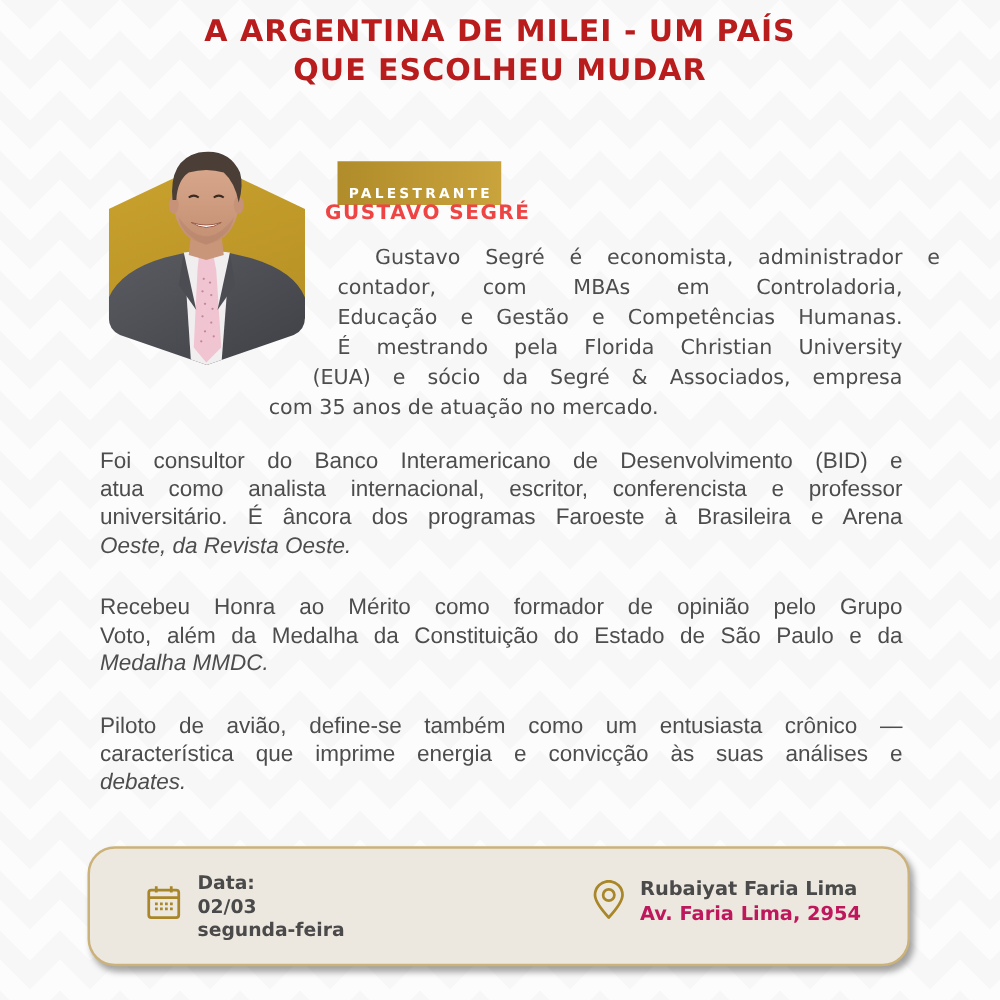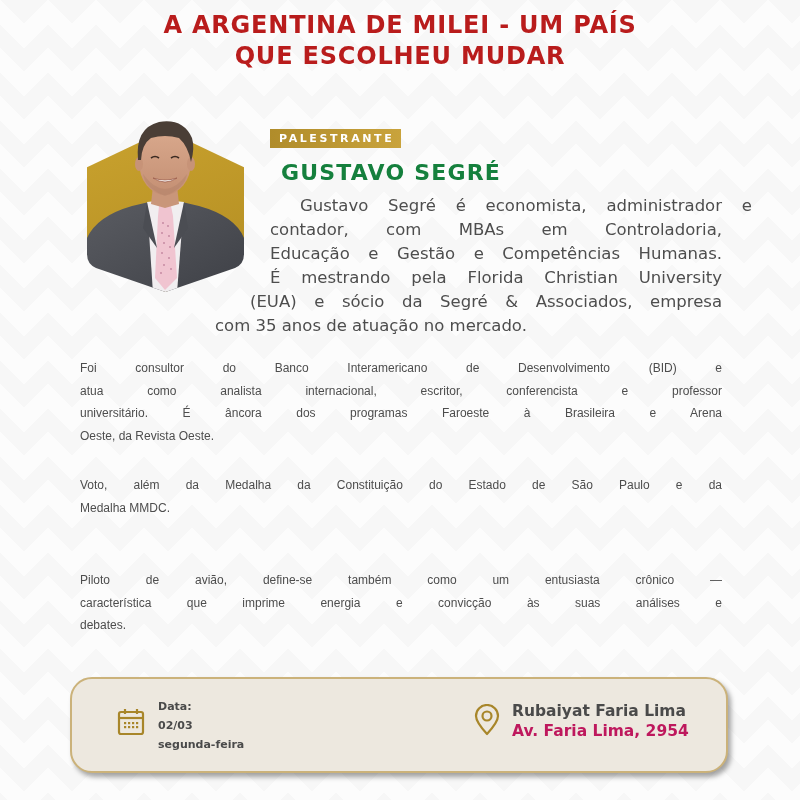--- a/index.html
+++ b/index.html
@@ -49,71 +49,71 @@
     position: absolute; left: 0; top: 0; width: 157px; height: 185px;
   }
   .badge {
     position: absolute;
     left: 270px; top: 129px;
     background: linear-gradient(90deg, #b08c2a, #c9a33c);
     color: #ffffff;
     font-size: 11px;
     font-weight: bold;
     letter-spacing: 2.6px;
-    padding: 2px 7px 2px 9px;
+    padding: 18px 7px 2px 9px;
     line-height: 15px;
   }
   .speaker-name {
     position: absolute;
-    left: 281px; top: 160px;
-    font-size: 22px;
-    font-weight: bold;
-    color: #15803d;
+    left: 260px; top: 160px;
+    font-size: 16px;
+    font-weight: bold;
+    color: #ef4444;
     letter-spacing: 1.2px;
   }
   .bio-line {
     position: absolute;
     font-size: 16.5px;
     line-height: 24px;
     color: #4d4d4d;
     white-space: nowrap;
   }
   .justify {
     text-align: justify;
     text-align-last: justify;
   }
   .para {
     position: absolute;
     left: 80px; width: 642px;
-    font-size: 12px;
+    font-size: 18px;
     line-height: 22.5px;
     color: #4d4d4d;
     text-align: justify;
     font-family: "Liberation Sans", sans-serif;
   }
   .para .ln { display: block; text-align: justify; text-align-last: justify; white-space: nowrap; }
-  .para .ln.last { text-align-last: left; }
+  .para .ln.last { text-align-last: left; font-style: italic; }
   .info-card {
     position: absolute;
     left: 70px; top: 677px;
     width: 658px; height: 96px;
     background: #ede8df;
     border: 2px solid #cbb27a;
     border-radius: 22px;
     box-shadow: 3px 4px 5px rgba(0,0,0,0.35);
   }
   .info-item {
     position: absolute;
     display: flex;
     align-items: flex-start;
   }
   .info-icon { flex: 0 0 auto; }
   .info-text {
     margin-left: 12px;
-    font-size: 11px;
+    font-size: 15px;
     line-height: 19px;
     color: #4a4a4a;
     font-weight: bold;
   }
   .info-text .sub { font-weight: bold; color: #be185d; }
 </style>
 </head>
 <body>
 
 <div class="chevron-bg"></div>
@@ -195,20 +195,21 @@
 </div>
 
 <div class="para" style="top:357px;">
   <span class="ln">Foi consultor do Banco Interamericano de Desenvolvimento (BID) e</span>
   <span class="ln">atua como analista internacional, escritor, conferencista e professor</span>
   <span class="ln">universitário. É âncora dos programas Faroeste à Brasileira e Arena</span>
   <span class="ln last">Oeste, da Revista Oeste.</span>
 </div>
 
 <div class="para" style="top:474px;">
+  <span class="ln">Recebeu Honra ao Mérito como formador de opinião pelo Grupo</span>
   <span class="ln">Voto, além da Medalha da Constituição do Estado de São Paulo e da</span>
   <span class="ln last">Medalha MMDC.</span>
 </div>
 
 <div class="para" style="top:569px;">
   <span class="ln">Piloto de avião, define-se também como um entusiasta crônico —</span>
   <span class="ln">característica que imprime energia e convicção às suas análises e</span>
   <span class="ln last">debates.</span>
 </div>
 

